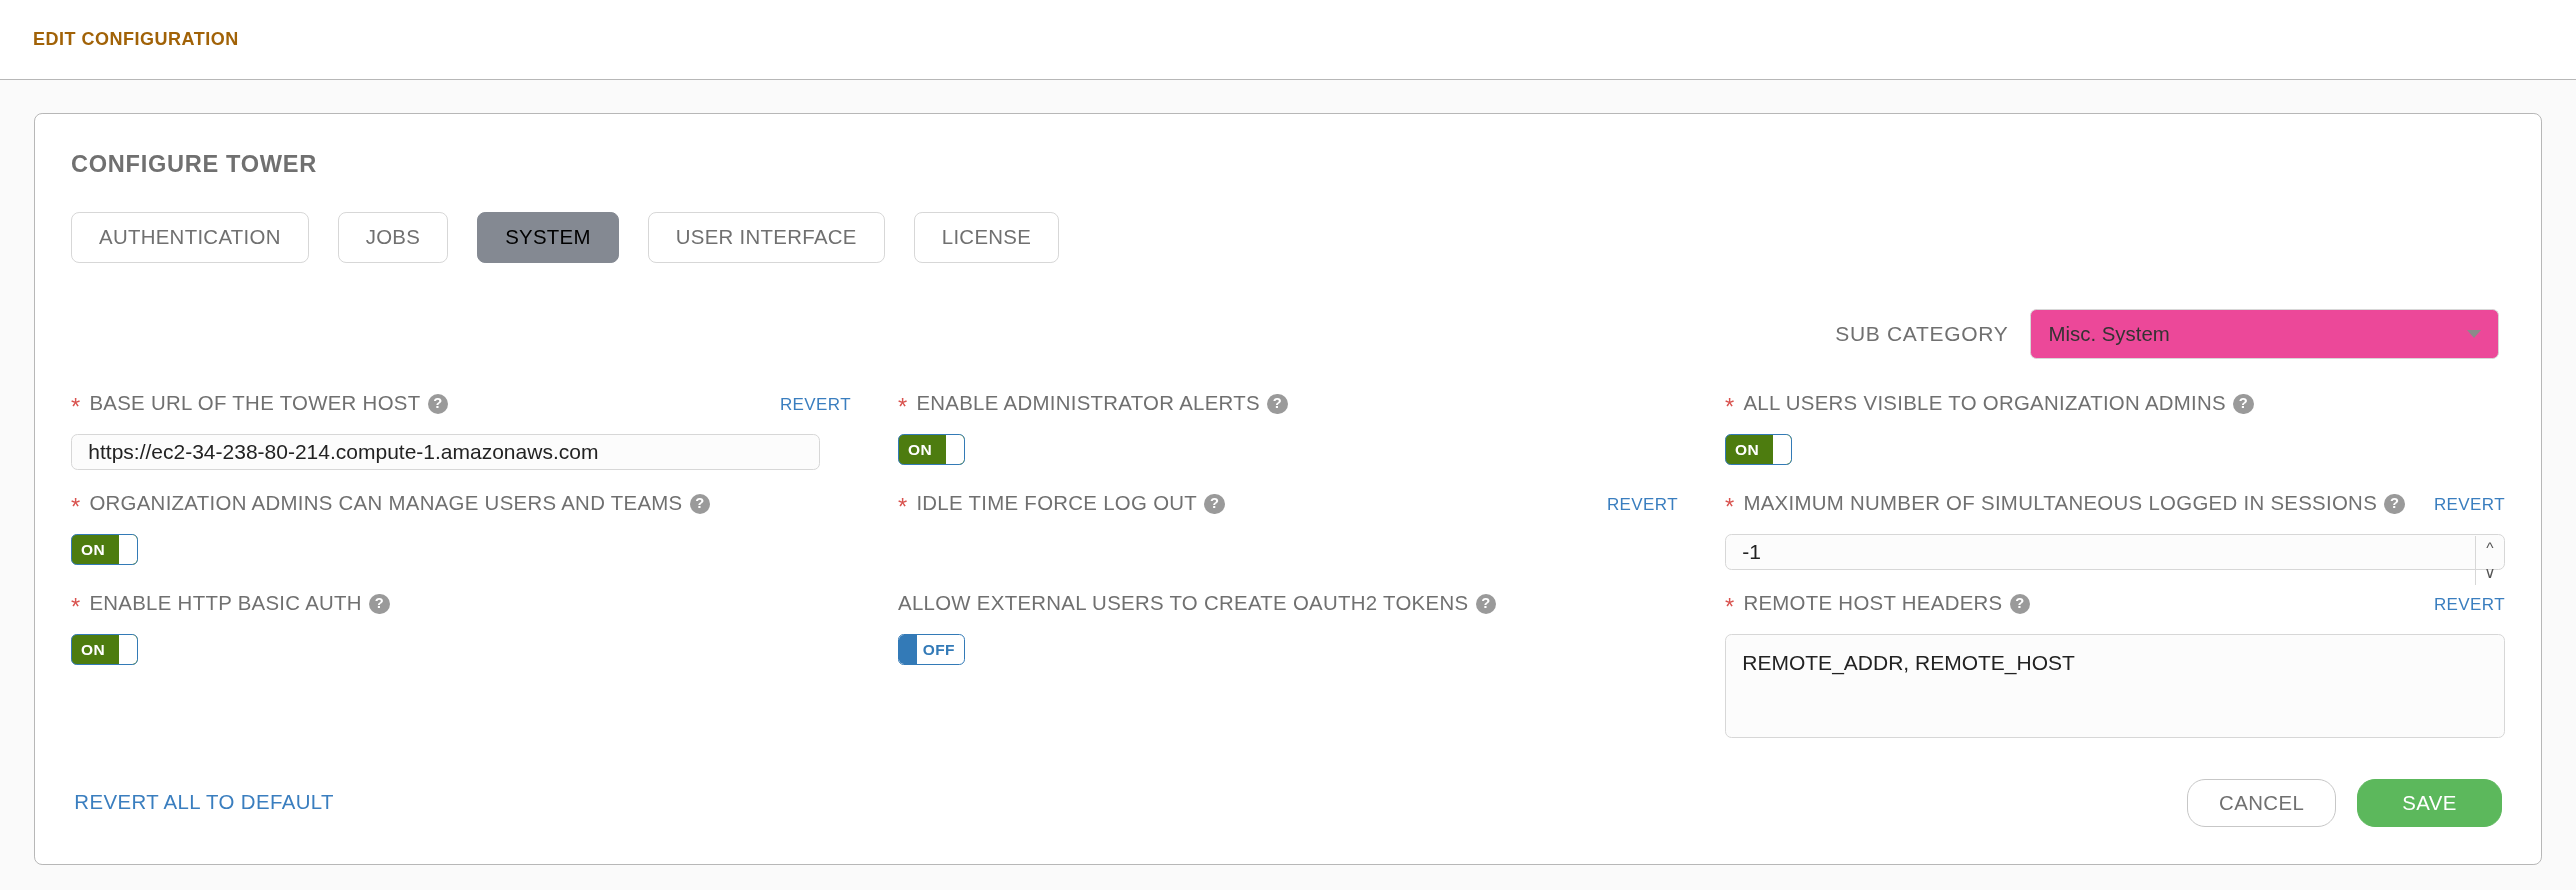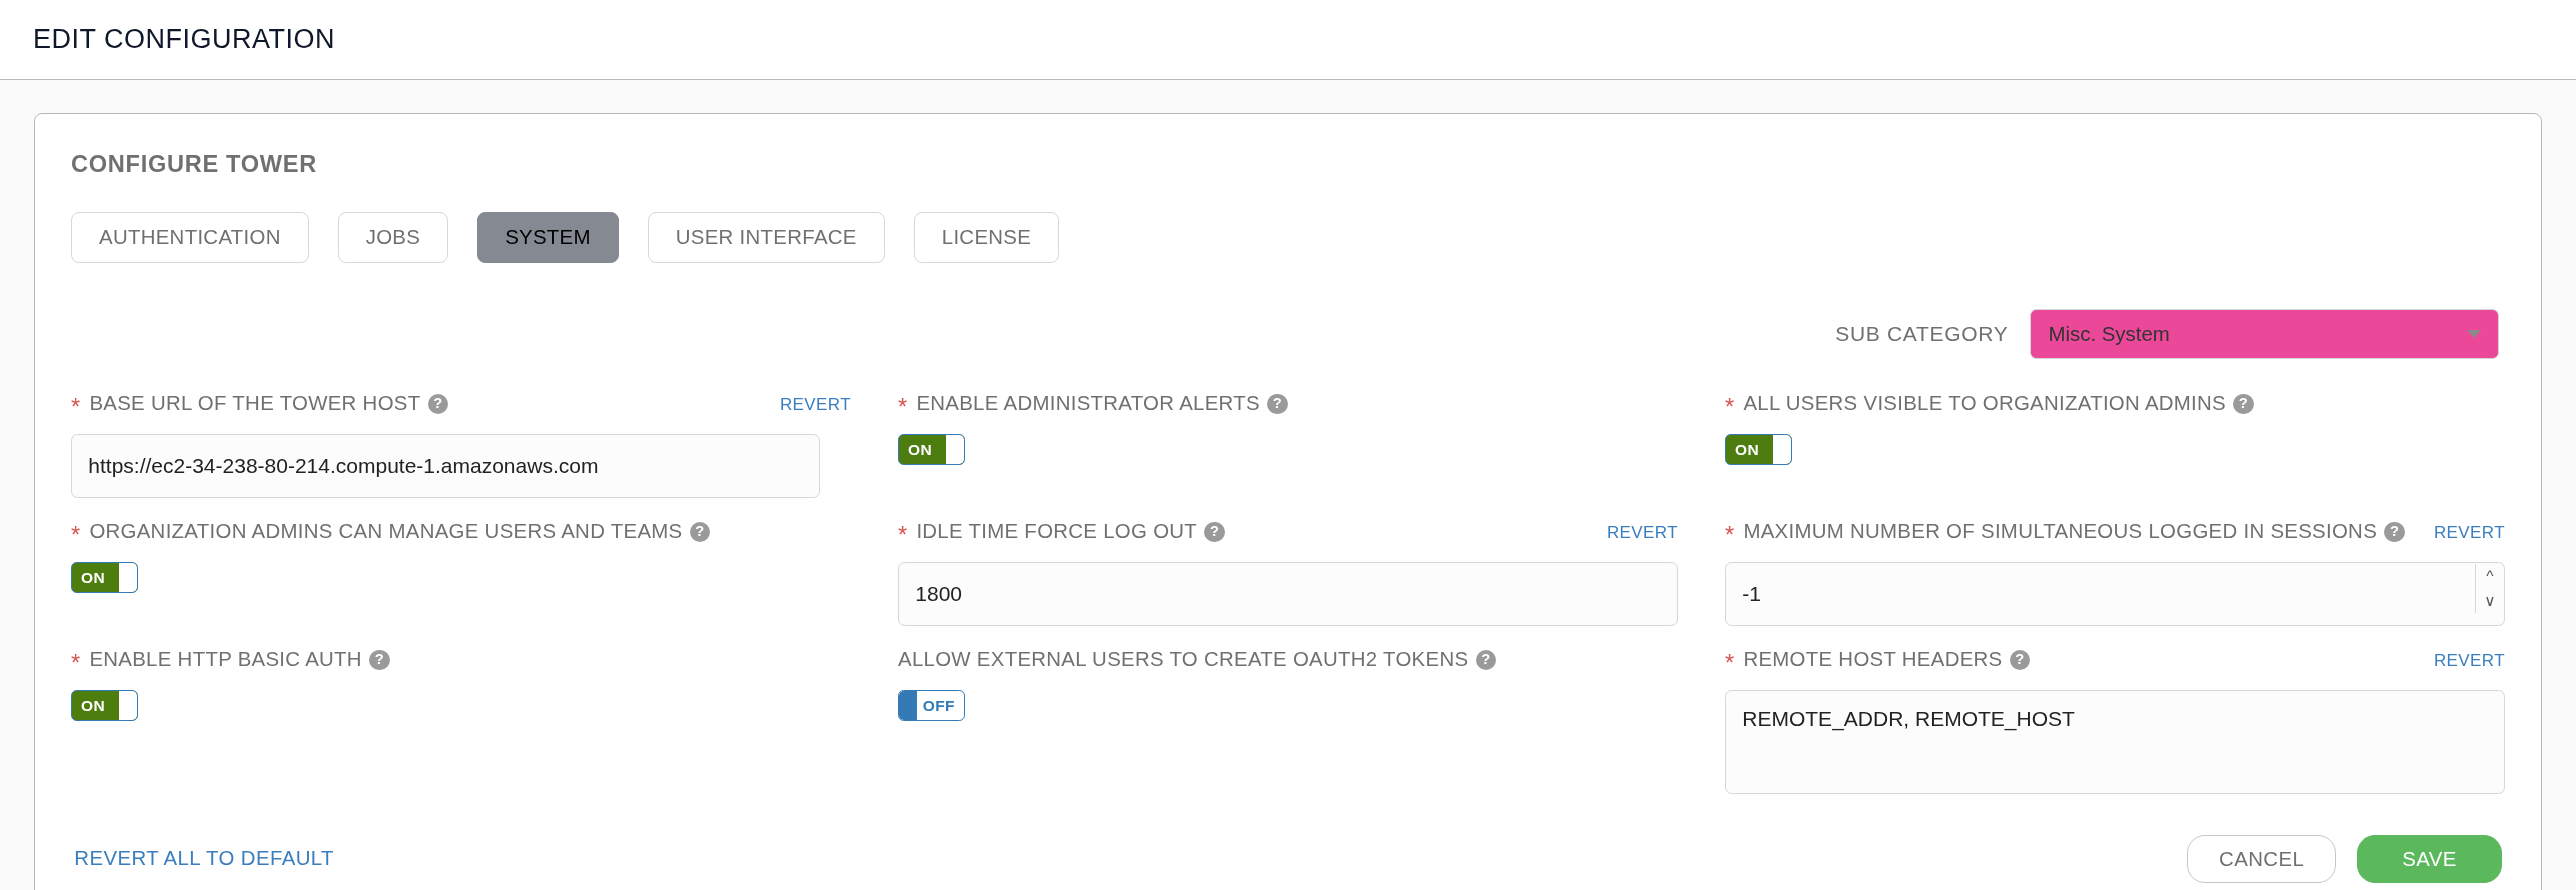--- a/index.html
+++ b/index.html
@@ -15,24 +15,24 @@
   
   .topbar {
     height: 80px;
     background: #ffffff;
     border-bottom: 1.6px solid #b7b7b7;
     display: flex;
     align-items: center;
     padding-left: 33px;
   }
   .topbar-title {
-    font-size: 27px;
+    font-size: 18px;
     letter-spacing: 0.5px;
-    color: #0f172a;
-    font-weight: 400;
+    color: #a16207;
+    font-weight: 700;
   }
 
   
   .page {
     padding: 33px 34px 37px 34px;
   }
   .card {
     background: #ffffff;
     border: 1.6px solid #b7b7b7;
     border-radius: 8.1px;
@@ -171,21 +171,21 @@
     letter-spacing: 0.4px;
     cursor: pointer;
     white-space: nowrap;
     padding-left: 13px;
     padding-top: 1.6px;
   }
 
   
   .text-input {
     width: 100%;
-    height: 64px;
+    height: 36px;
     border: 1.6px solid #d7d7d7;
     border-radius: 6.5px;
     background: #fcfcfc;
     padding: 0 16.3px;
     font-size: 21px;
     color: #222222;
     font-family: "Liberation Sans", sans-serif;
     outline: none;
   }
   .input-narrow { width: 749px; max-width: 100%; }
@@ -390,21 +390,20 @@
 
       <div class="field">
         <div class="field-head">
           <span class="field-label">
             <span class="req">*</span>
             <span>IDLE TIME FORCE LOG OUT</span>
             <span class="help">?</span>
           </span>
           <span class="revert">REVERT</span>
         </div>
-        <input class="text-input" value="1800" style="">
       </div>
 
       <div class="field">
         <div class="field-head">
           <span class="field-label">
             <span class="req">*</span>
             <span>MAXIMUM NUMBER OF SIMULTANEOUS LOGGED IN SESSIONS</span>
             <span class="help">?</span>
           </span>
           <span class="revert">REVERT</span>

